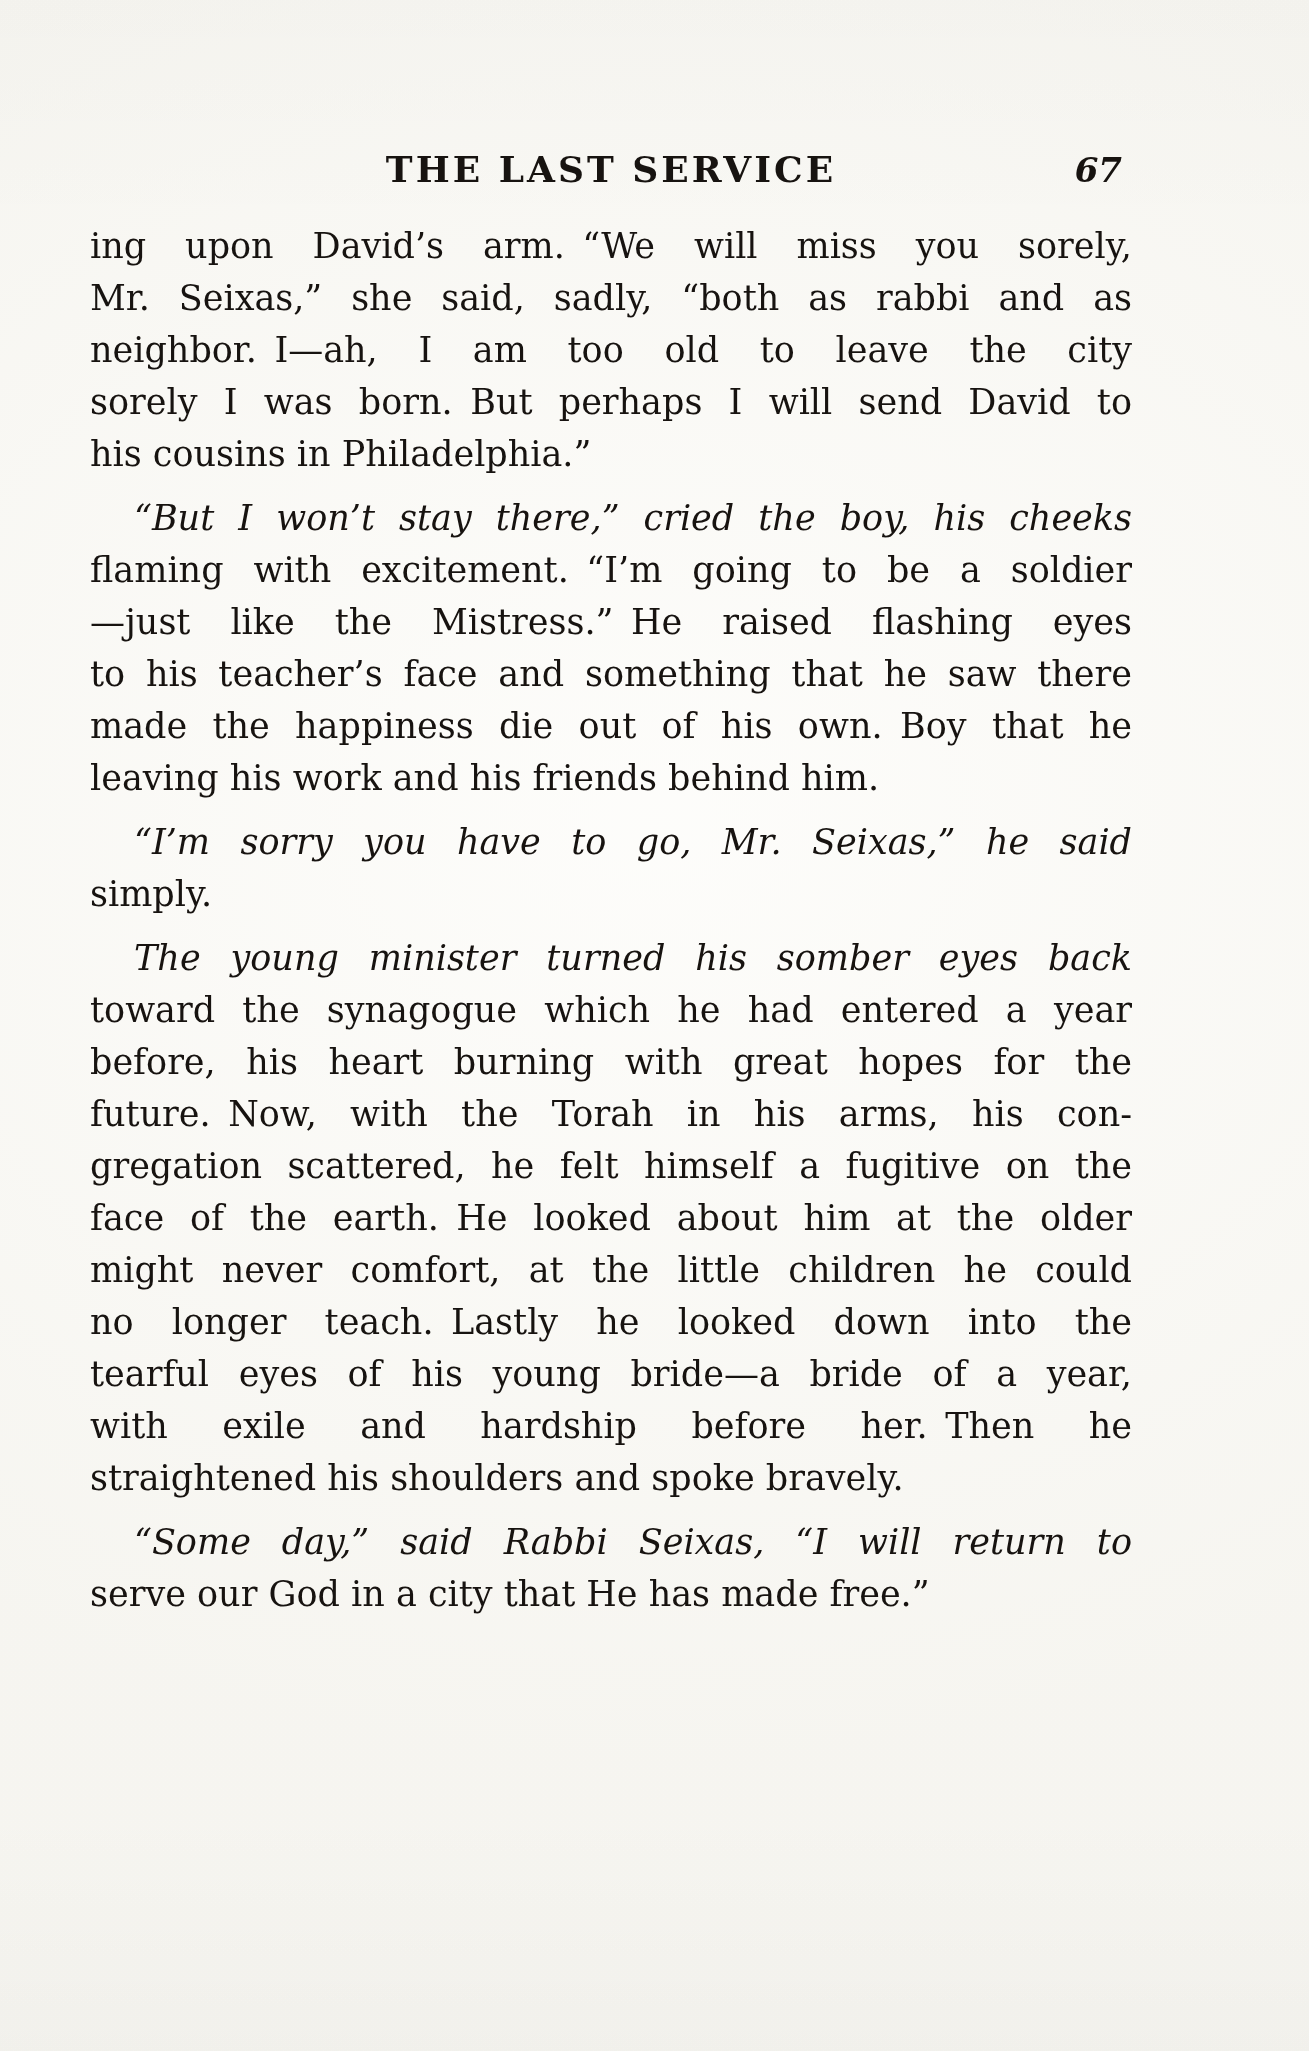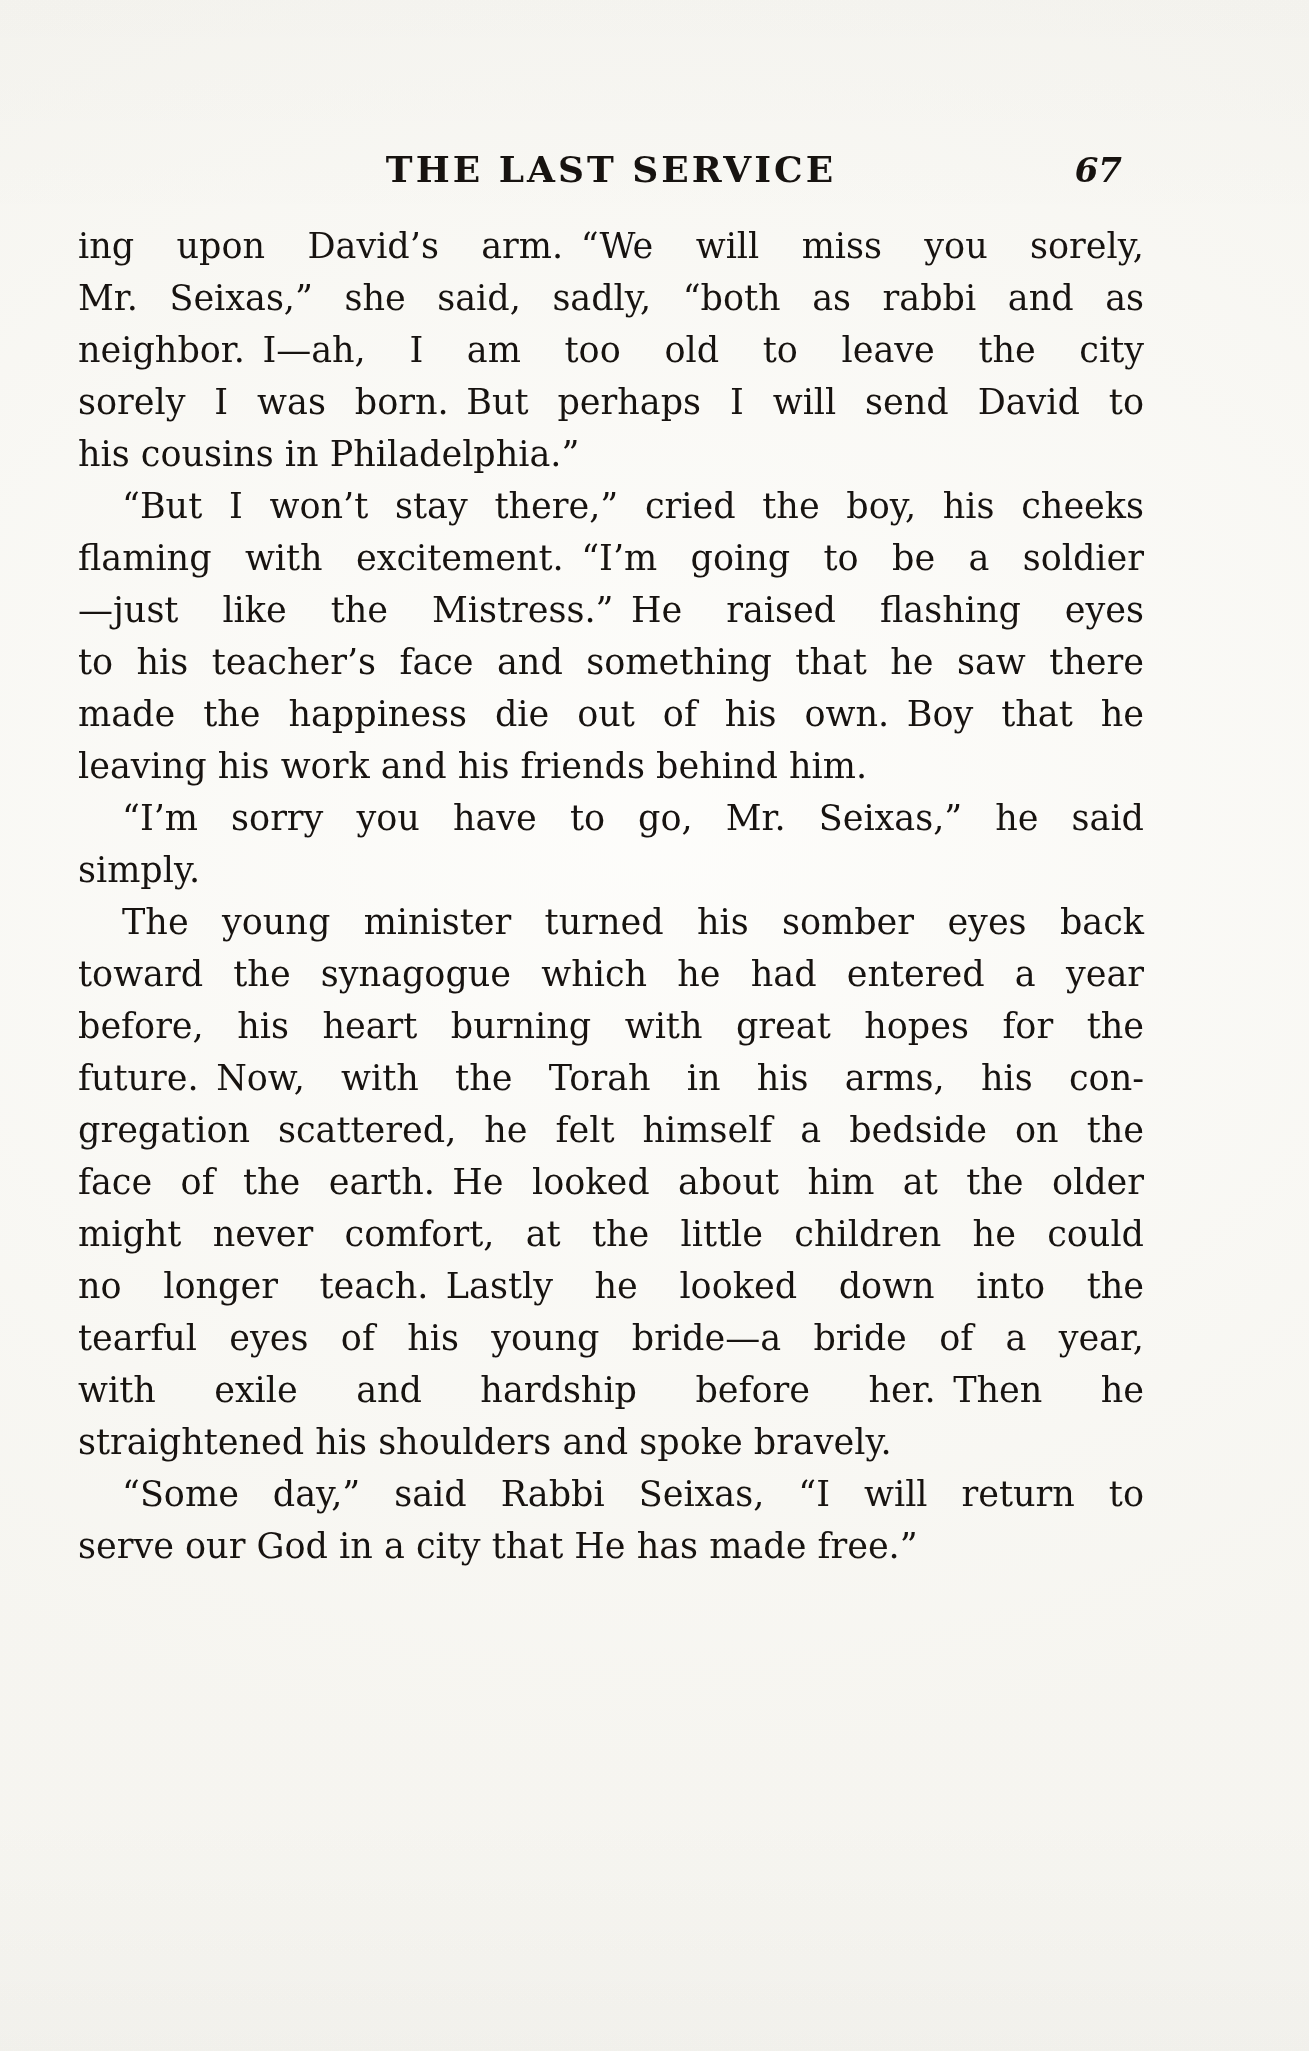--- a/index.html
+++ b/index.html
@@ -39,28 +39,28 @@
     font-style: italic;
     font-size: 34px;
     letter-spacing: 0;
     margin-left: 18px;
   }
   .body-text {
     margin-top: 28px;
     font-size: 35px;
     line-height: 52px;
   }
-  .paragraph { margin: 0; }
+  .paragraph { margin: 12px; }
   .line {
     text-align: justify;
     text-align-last: justify;
     min-height: 52px;
   }
   .line.last { text-align-last: left; }
-  .paragraph.indented .line.first { text-indent: 44px; }
+  .paragraph.indented .line.first { text-indent: 44px; font-style: italic; }
 </style>
 </head>
 <body>
 
 <div class="page" style="--paper: #fbfaf5; --ink: #171310;">
   <div class="content">
     <div class="running-head">
       <span class="head-title">THE LAST SERVICE</span>
       <span class="page-num">67</span>
     </div>
@@ -82,21 +82,21 @@
         </div>
         <div class="paragraph indented">
           <div class="line first">“I’m sorry you have to go, Mr. Seixas,” he said</div>
           <div class="line last">simply.</div>
         </div>
         <div class="paragraph indented">
           <div class="line first">The young minister turned his somber eyes back</div>
           <div class="line">toward the synagogue which he had entered a year</div>
           <div class="line">before, his heart burning with great hopes for the</div>
           <div class="line">future. Now, with the Torah in his arms, his con-</div>
-          <div class="line">gregation scattered, he felt himself a bedside on the</div>
+          <div class="line">gregation scattered, he felt himself a fugitive on the</div>
           <div class="line">face of the earth. He looked about him at the older</div>
           <div class="line">might never comfort, at the little children he could</div>
           <div class="line">no longer teach. Lastly he looked down into the</div>
           <div class="line">tearful eyes of his young bride—a bride of a year,</div>
           <div class="line">with exile and hardship before her. Then he</div>
           <div class="line last">straightened his shoulders and spoke bravely.</div>
         </div>
         <div class="paragraph indented">
           <div class="line first">“Some day,” said Rabbi Seixas, “I will return to</div>
           <div class="line last">serve our God in a city that He has made free.”</div>

